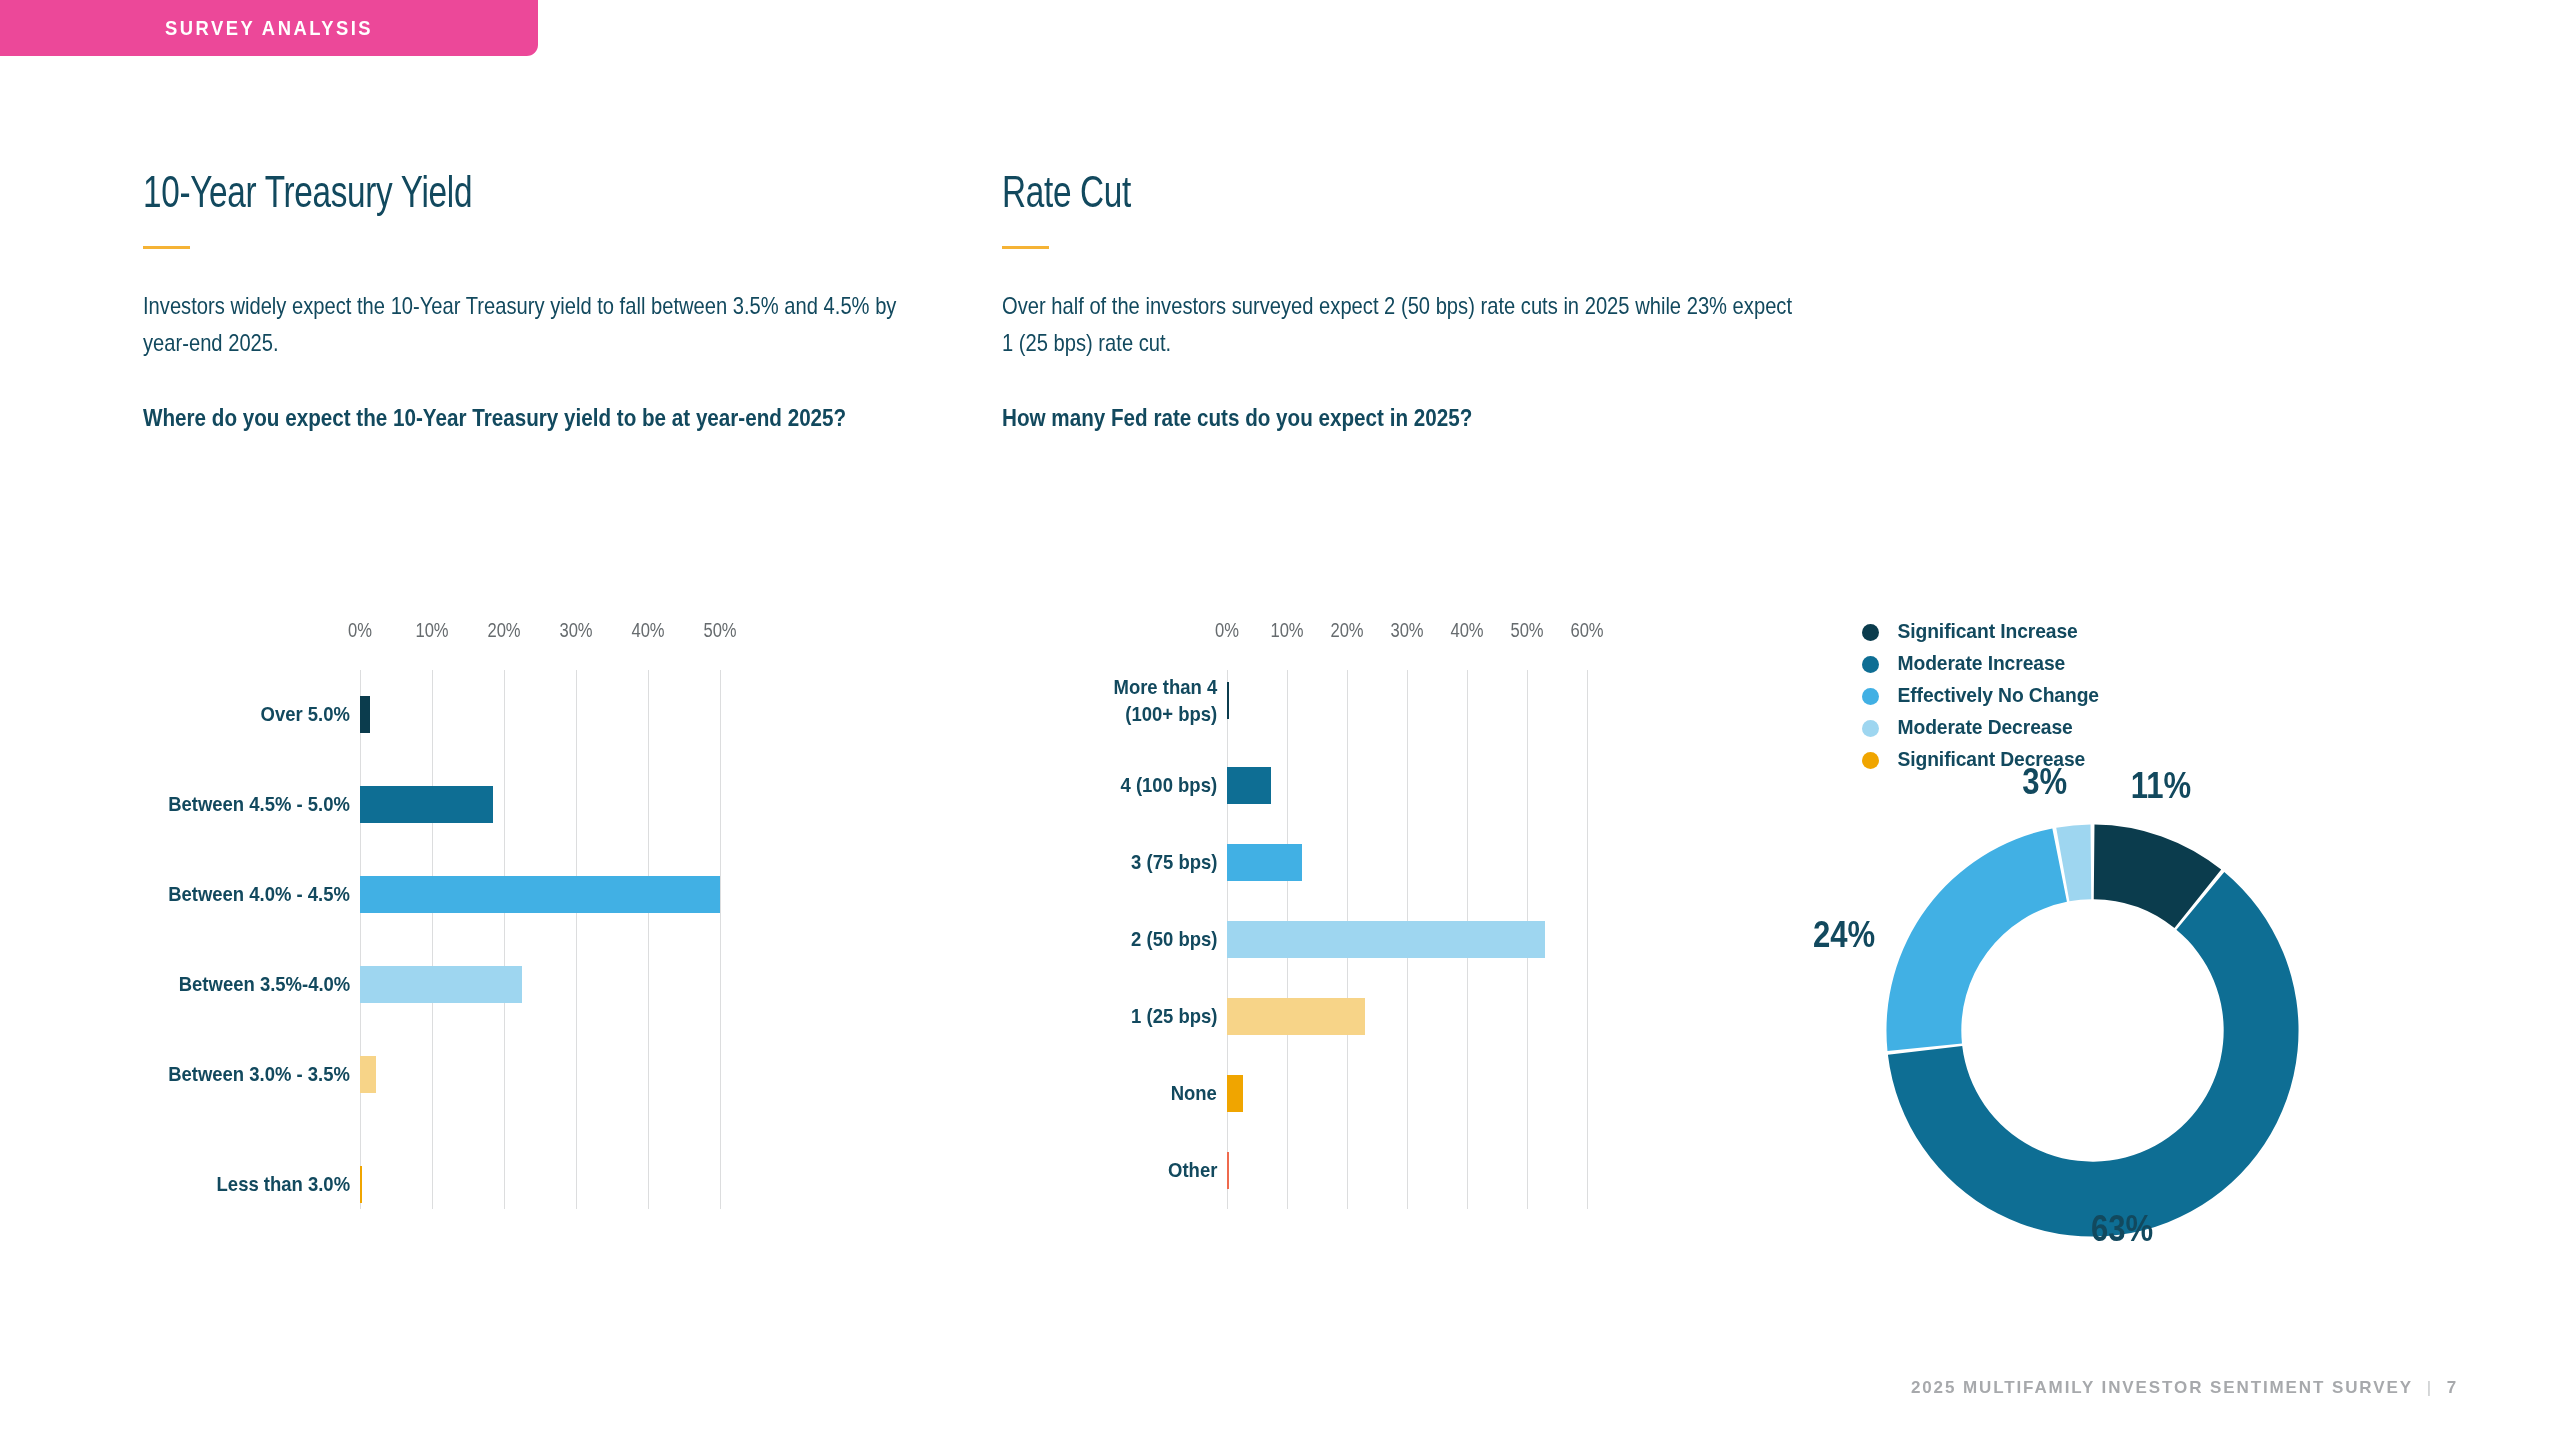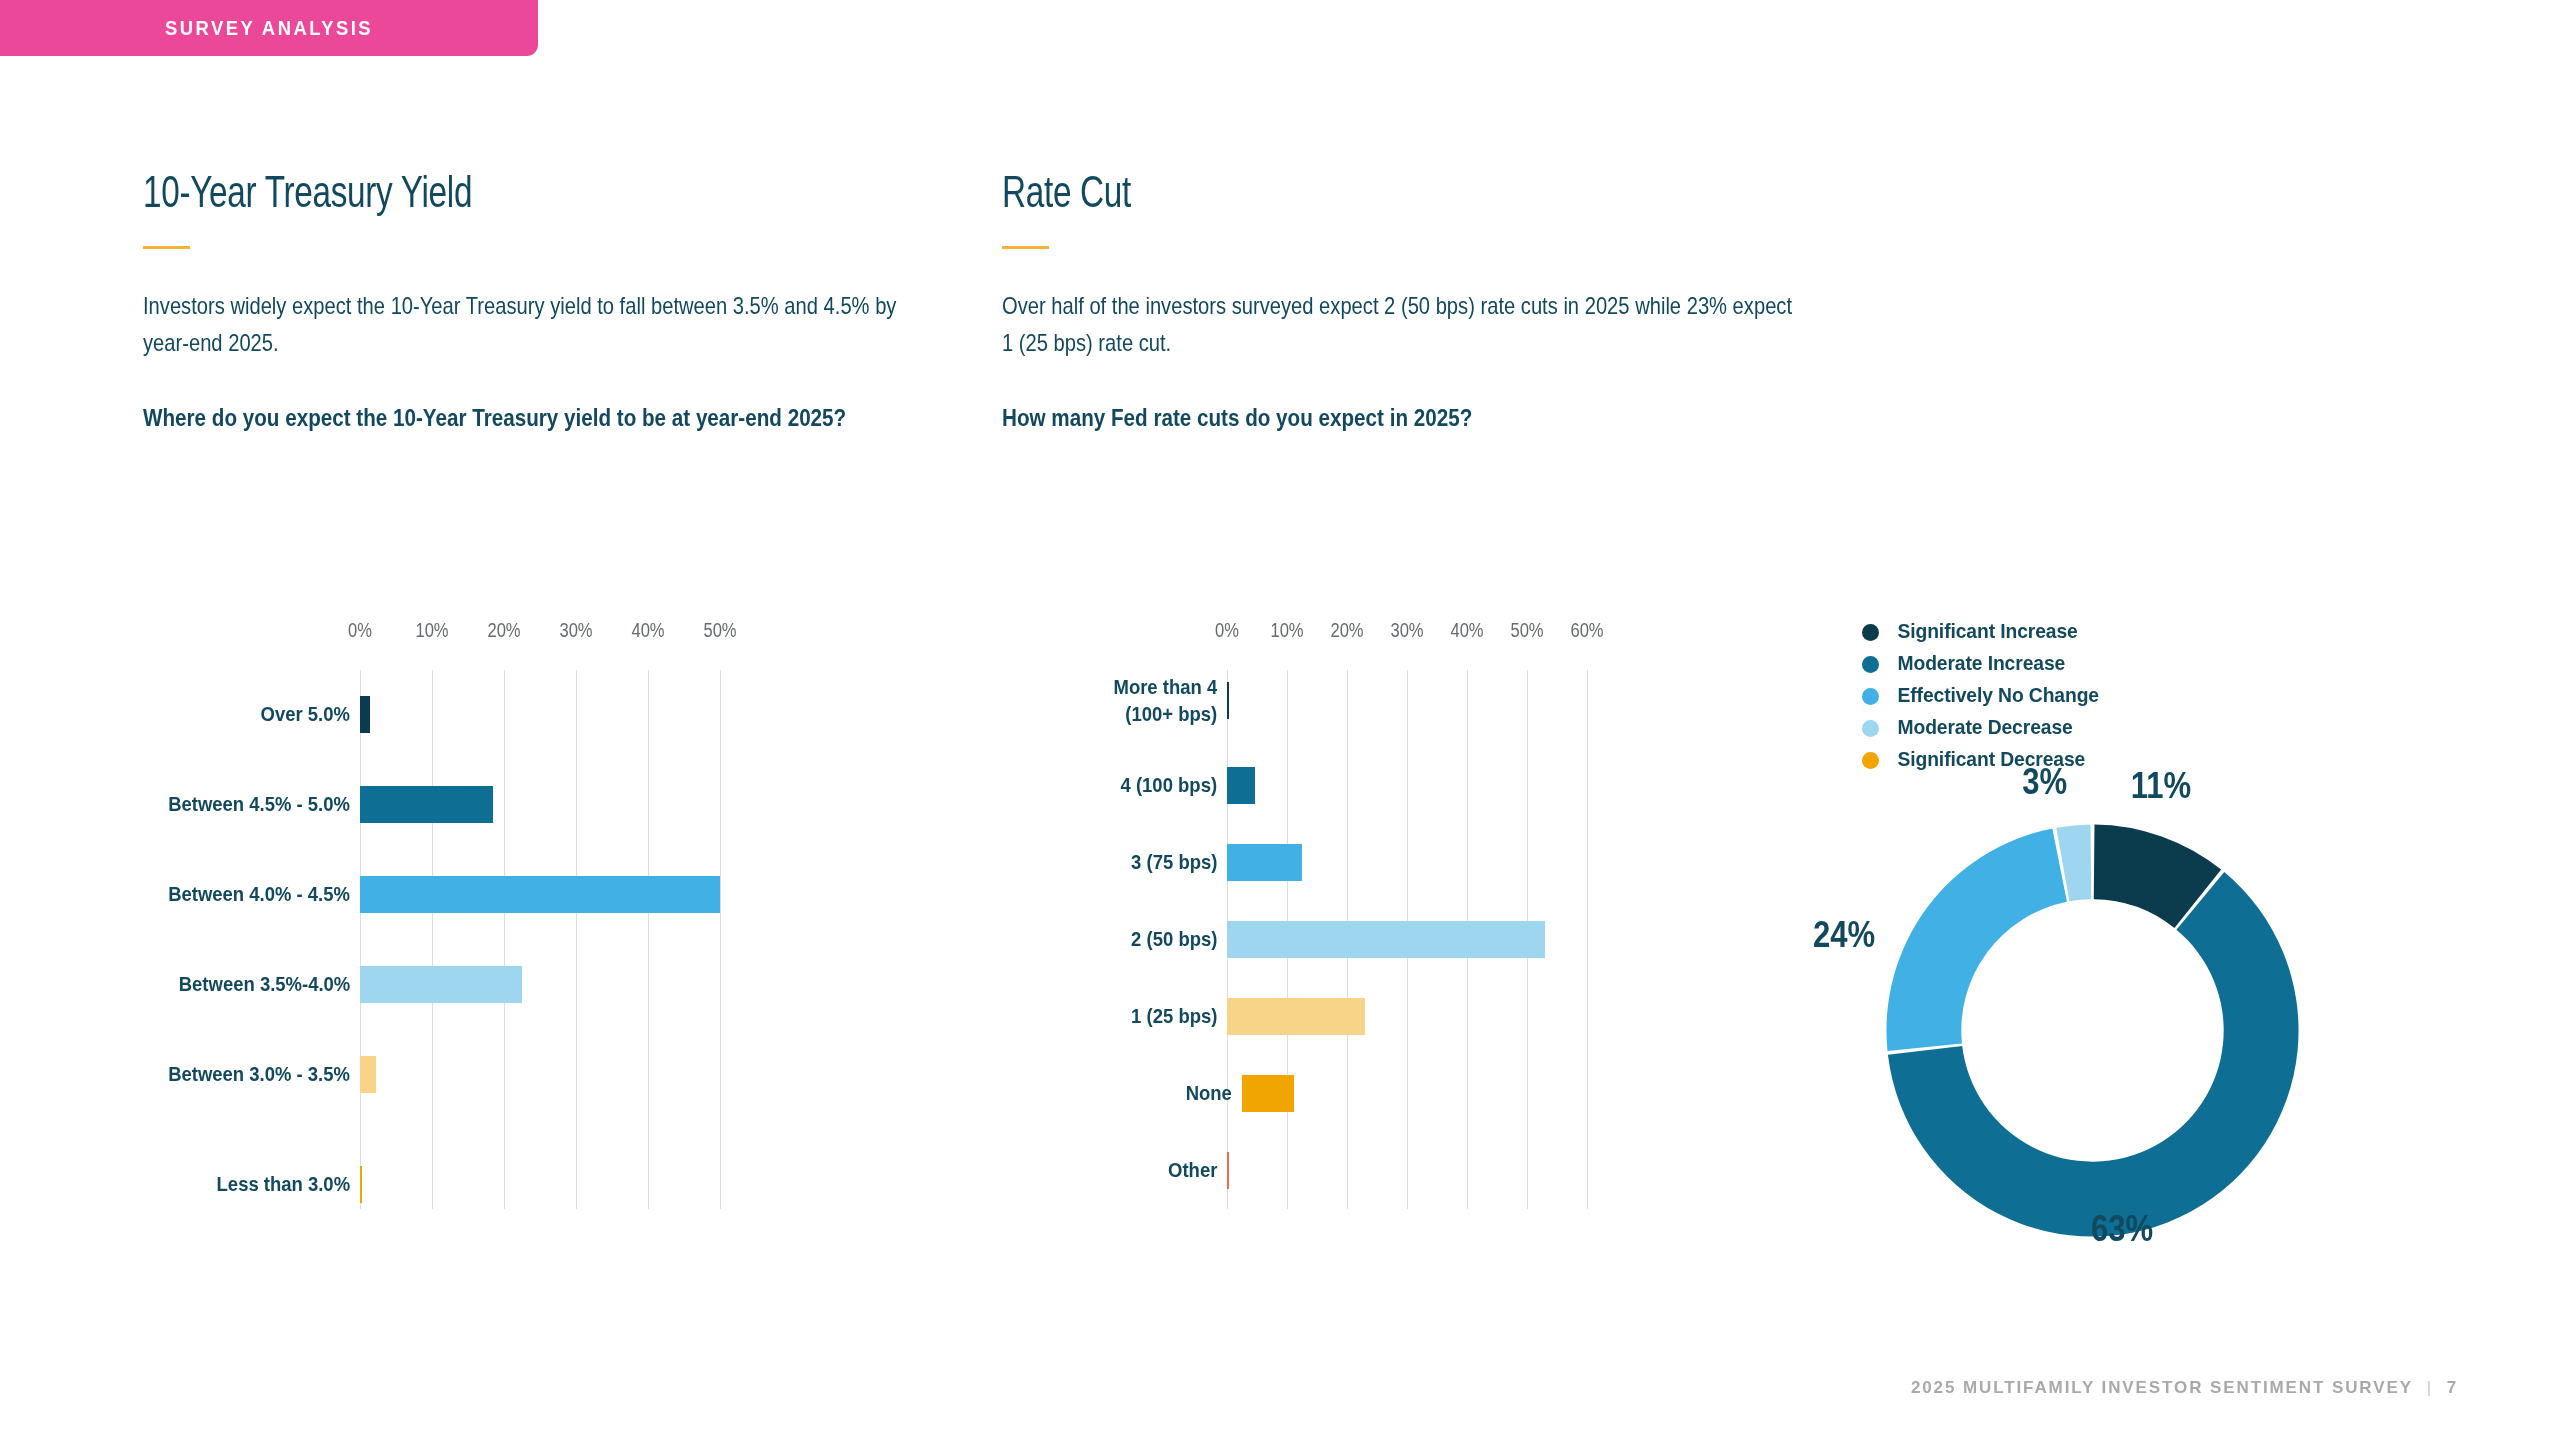--- a/index.html
+++ b/index.html
@@ -284,37 +284,37 @@
       <div class="gridline" style="left: 285px; top: 50px; height: 539px;"></div>
       <div class="gridline" style="left: 345px; top: 50px; height: 539px;"></div>
       <div class="gridline" style="left: 405px; top: 50px; height: 539px;"></div>
       <div class="gridline" style="left: 465px; top: 50px; height: 539px;"></div>
       <div class="gridline" style="left: 525px; top: 50px; height: 539px;"></div>
       <div class="gridline" style="left: 585px; top: 50px; height: 539px;"></div>
       <div class="bar-row" style="left: 225px; top: 62px; height: 37px; width: 1.8px;">
         <div class="bar-label">More than 4<br>(100+ bps)</div>
         <div class="bar" style="width: 100%; background: rgb(11, 60, 77);"></div>
       </div>
-      <div class="bar-row" style="left: 225px; top: 147px; height: 37px; width: 28px; text-decoration: underline;">
+      <div class="bar-row" style="left: 225px; top: 147px; height: 37px; width: 44px; text-decoration: underline;">
         <div class="bar-label">4 (100 bps)</div>
         <div class="bar" style="width: 100%; background: rgb(14, 110, 148);"></div>
       </div>
       <div class="bar-row" style="left: 225px; top: 224px; height: 37px; width: 75px;">
         <div class="bar-label">3 (75 bps)</div>
         <div class="bar" style="width: 100%; background: rgb(65, 176, 228);"></div>
       </div>
       <div class="bar-row" style="left: 225px; top: 301px; height: 37px; width: 318px;">
         <div class="bar-label">2 (50 bps)</div>
         <div class="bar" style="width: 100%; background: rgb(158, 214, 240);"></div>
       </div>
       <div class="bar-row" style="left: 225px; top: 378px; height: 37px; width: 138px;">
         <div class="bar-label">1 (25 bps)</div>
         <div class="bar" style="width: 100%; background: rgb(247, 212, 136);"></div>
       </div>
-      <div class="bar-row" style="left: 240px; top: 455px; height: 37px; width: 52px;">
+      <div class="bar-row" style="left: 225px; top: 455px; height: 37px; width: 16px;">
         <div class="bar-label">None</div>
         <div class="bar" style="width: 100%; background: rgb(240, 165, 0);"></div>
       </div>
       <div class="bar-row" style="left: 225px; top: 532px; height: 37px; width: 1.8px;">
         <div class="bar-label">Other</div>
         <div class="bar" style="width: 100%; background: rgb(239, 106, 78);"></div>
       </div>
     </div>
 
   <div class="legend" id="donut-legend">

